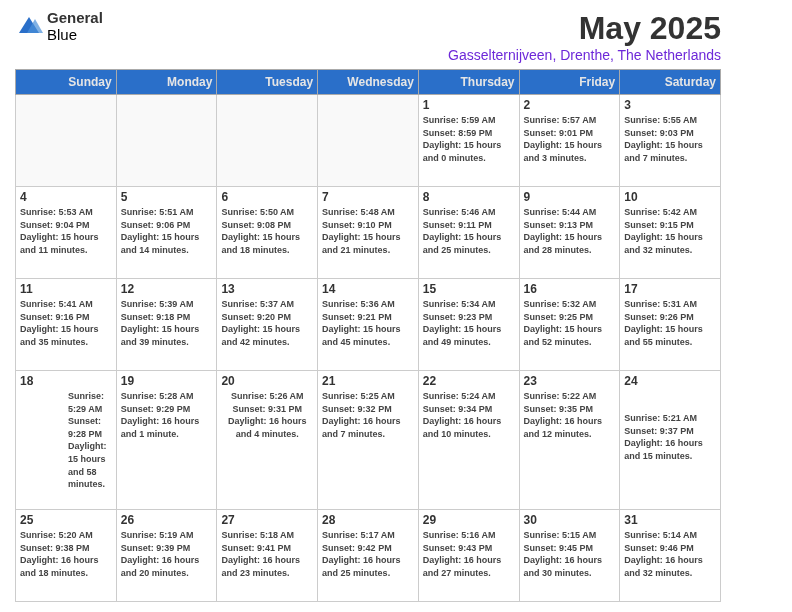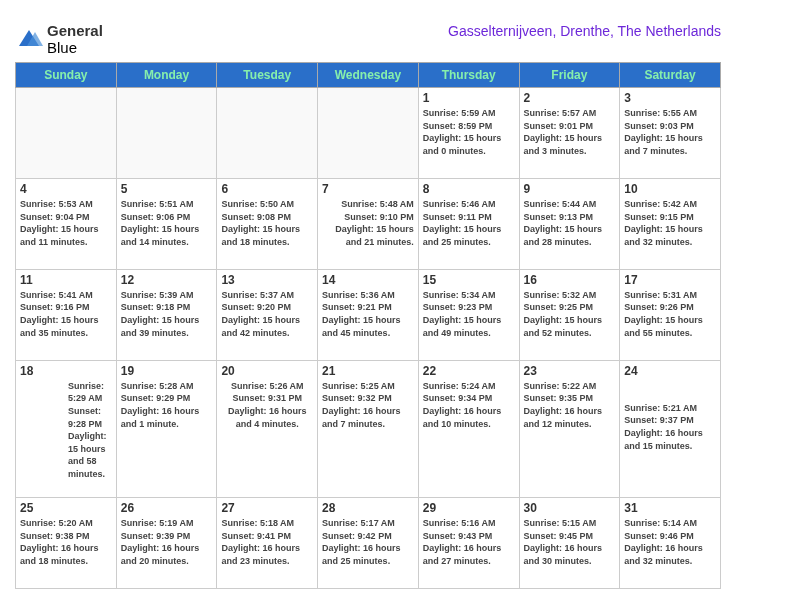--- a/index.html
+++ b/index.html
@@ -6,21 +6,21 @@
     body {
       font-family: Arial, sans-serif;
       background: #fff;
       width: 792px;
       height: 612px;
       overflow: hidden;
     }
     .page {
       width: 736px;
       height: 612px;
-      padding: 23px 15px;
+      padding: 10px 15px;
       display: flex;
       flex-direction: column;
     }
     .header {
       display: flex;
       justify-content: space-between;
       align-items: flex-start;
       margin-bottom: 6px;
     }
     .logo {
@@ -60,25 +60,25 @@
       color: #6d28d9;
     }
     .calendar-table {
       width: 100%;
       border-collapse: collapse;
       flex: 1;
       table-layout: fixed;
     }
     .calendar-table th {
       background-color: #2a6fc9;
-      color: #86efac;
+      color: #e5e5e5;
       font-size: 12px;
       font-weight: bold;
       padding: 5px 4px;
-      text-align: center;
+      text-align: right;
       border: 1px solid #aaa;
     }
     .calendar-table td {
       border: 1px solid #ccc;
       vertical-align: top;
       padding: 3px 4px;
       font-size: 9.5px;
       color: #333;
       height: 82px;
       background: #fff;
@@ -109,20 +109,21 @@
       <svg class="logo-icon" viewBox="0 0 28 28">
         <polygon points="14,4 24,20 4,20" fill="#2a6fc9"></polygon>
         <polygon points="20,6 28,20 12,20" fill="#4a90d9" opacity="0.7"></polygon>
       </svg>
       <div class="logo-text">
         <span class="logo-general">General</span>
         <span class="logo-blue">Blue</span>
       </div>
     </div>
     <div class="title-section">
+      <div class="month-title">May 2025</div>
       <div class="location-title">Gasselternijveen, Drenthe, The Netherlands</div>
     </div>
   </div>
 
   <table class="calendar-table">
     <thead>
       <tr>
         <th>Sunday</th>
         <th>Monday</th>
         <th>Tuesday</th>
@@ -177,21 +178,21 @@
           </td>
           <td>
             <span class="day-number">6</span>
             <div class="day-info" style="white-space: pre-line;">Sunrise: 5:50 AM
 Sunset: 9:08 PM
 Daylight: 15 hours
 and 18 minutes.</div>
           </td>
           <td>
             <span class="day-number">7</span>
-            <div class="day-info" style="white-space: pre-line; text-align: right;">Sunrise: 5:48 AM
+            <div class="day-info" style="white-space: pre-line;">Sunrise: 5:48 AM
 Sunset: 9:10 PM
 Daylight: 15 hours
 and 21 minutes.</div>
           </td>
           <td>
             <span class="day-number">8</span>
             <div class="day-info" style="white-space: pre-line;">Sunrise: 5:46 AM
 Sunset: 9:11 PM
 Daylight: 15 hours
 and 25 minutes.</div>

